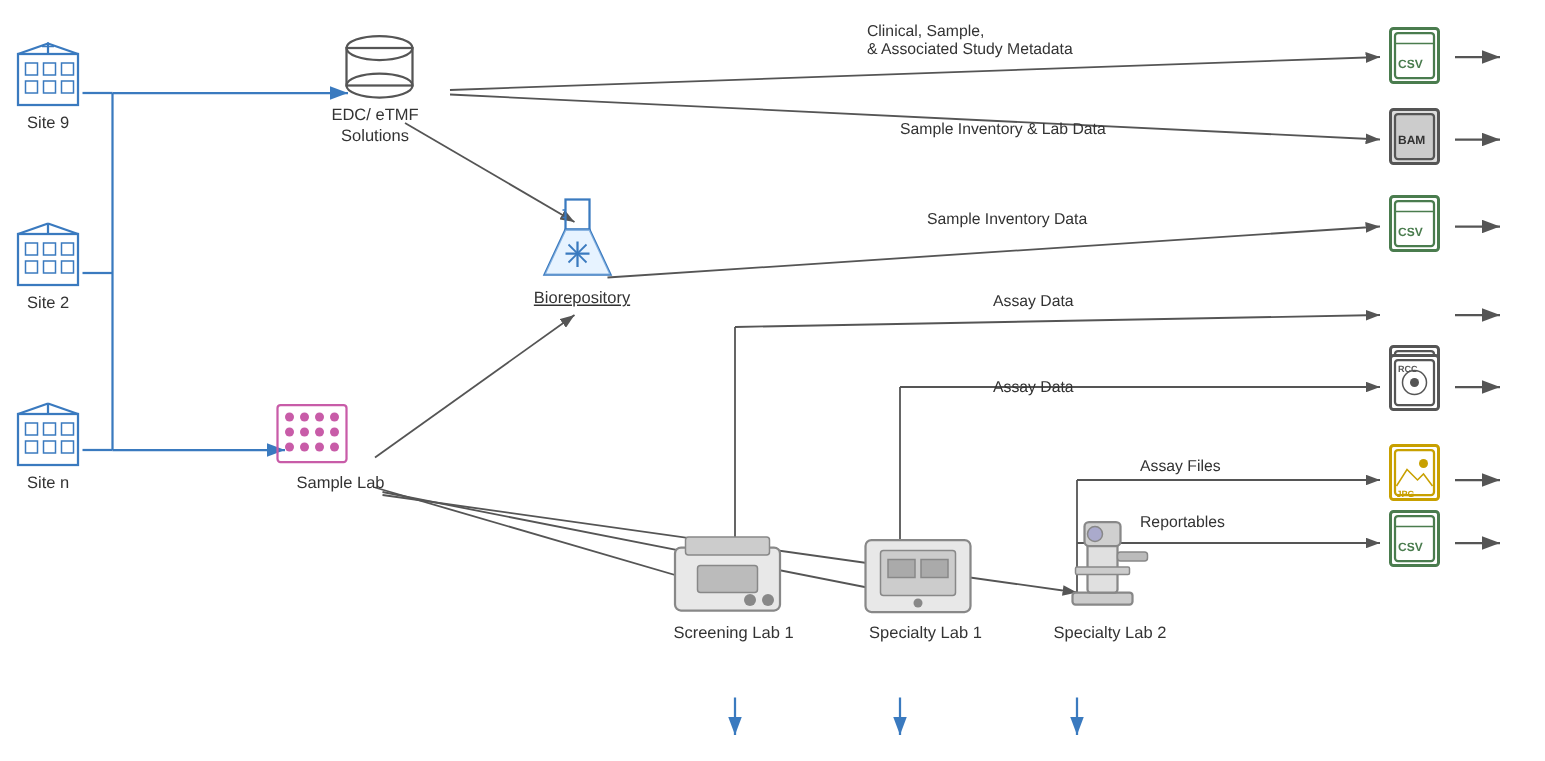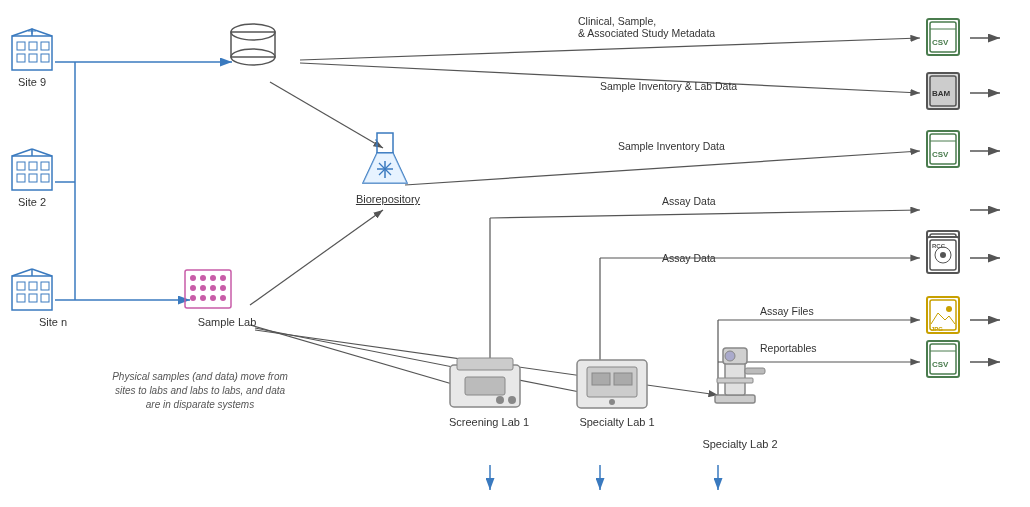--- a/index.html
+++ b/index.html
@@ -177,29 +177,30 @@
       <rect x="19" y="14" width="8" height="8" fill="none" stroke="#3a7abf" stroke-width="1"></rect>
       <rect x="31" y="14" width="8" height="8" fill="none" stroke="#3a7abf" stroke-width="1"></rect>
       <rect x="7" y="26" width="8" height="8" fill="none" stroke="#3a7abf" stroke-width="1"></rect>
       <rect x="19" y="26" width="8" height="8" fill="none" stroke="#3a7abf" stroke-width="1"></rect>
       <rect x="31" y="26" width="8" height="8" fill="none" stroke="#3a7abf" stroke-width="1"></rect>
       <line x1="2" y1="8" x2="22" y2="1" stroke="#3a7abf" stroke-width="1.5"></line>
       <line x1="42" y1="8" x2="22" y2="1" stroke="#3a7abf" stroke-width="1.5"></line>
       <line x1="22" y1="1" x2="22" y2="8" stroke="#3a7abf" stroke-width="1.5"></line>
     </svg>
   </div>
-  <div class="label" style="left:18px; top:315px;margin-left:21px;">Site n</div>
+  <div class="label" style="left:18px; top:315px;">Site n</div>
 
   <div style="position:absolute; left:228px; top:22px;">
     <svg width="50" height="45">
       <ellipse cx="25" cy="10" rx="22" ry="8" fill="none" stroke="#555" stroke-width="1.5"></ellipse>
       <rect x="3" y="10" width="44" height="25" fill="none" stroke="#555" stroke-width="1.5"></rect>
       <ellipse cx="25" cy="35" rx="22" ry="8" fill="none" stroke="#555" stroke-width="1.5"></ellipse>
     </svg>
   </div>
+  <div class="label" style="left:200px; top:70px; width:100px;">EDC/ eTMF Solutions</div>
 
   <div style="position:absolute; left:355px; top:128px;">
     <svg width="60" height="60">
 
       <rect x="22" y="5" width="16" height="20" fill="none" stroke="#3a7abf" stroke-width="1.5"></rect>
       <path d="M 22 25 L 8 55 L 52 55 L 38 25 Z" fill="none" stroke="#3a7abf" stroke-width="1.5"></path>
       <path d="M 22 25 L 8 55 L 52 55 L 38 25 Z" fill="#d0e8ff" opacity="0.5"></path>
 
       <line x1="30" y1="33" x2="30" y2="50" stroke="#3a7abf" stroke-width="1.5"></line>
       <line x1="22" y1="41" x2="38" y2="41" stroke="#3a7abf" stroke-width="1.5"></line>
@@ -226,21 +227,20 @@
       <circle cx="40" cy="20" r="3" fill="#c85ca8"></circle>
       <circle cx="10" cy="30" r="3" fill="#c85ca8"></circle>
       <circle cx="20" cy="30" r="3" fill="#c85ca8"></circle>
       <circle cx="30" cy="30" r="3" fill="#c85ca8"></circle>
       <circle cx="40" cy="30" r="3" fill="#c85ca8"></circle>
     </svg>
   </div>
   <div class="label" style="left:192px; top:315px; width:70px;">Sample Lab</div>
 
 
-  <div class="italic-label" style="left:100px; top:370px; width:200px;">Physical samples (and data) move from<br>sites to labs and labs to labs, and data<br>are in disparate systems</div>
 
   <div style="position:absolute; left:445px; top:355px;">
     <svg width="80" height="55">
       <rect x="5" y="10" width="70" height="42" rx="4" fill="#e8e8e8" stroke="#888" stroke-width="1.5"></rect>
       <rect x="12" y="3" width="56" height="12" rx="2" fill="#ccc" stroke="#888" stroke-width="1"></rect>
       <rect x="20" y="22" width="40" height="18" rx="2" fill="#bbb" stroke="#888" stroke-width="1"></rect>
       <circle cx="55" cy="45" r="4" fill="#888"></circle>
       <circle cx="67" cy="45" r="4" fill="#888"></circle>
     </svg>
   </div>
@@ -266,21 +266,21 @@
 
       <rect x="28" y="8" width="24" height="16" rx="3" fill="#d0d0d0" stroke="#888" stroke-width="1.5"></rect>
 
       <rect x="50" y="28" width="20" height="6" rx="2" fill="#bbb" stroke="#888" stroke-width="1"></rect>
 
       <circle cx="35" cy="16" r="5" fill="#aac" stroke="#888" stroke-width="1"></circle>
 
       <rect x="22" y="38" width="36" height="5" rx="1" fill="#ccc" stroke="#888" stroke-width="1"></rect>
     </svg>
   </div>
-  <div class="label" style="left:695px; top:437px; width:90px;">Specialty Lab 2</div>
+  <div class="label" style="left:695px; top:415px; width:90px;">Specialty Lab 2</div>
 
   <div class="data-flow-label" style="left:578px; top:15px;">Clinical, Sample,<br>&amp; Associated Study Metadata</div>
   <div class="data-flow-label" style="left:600px; top:80px;">Sample Inventory &amp; Lab Data</div>
   <div class="data-flow-label" style="left:618px; top:140px;">Sample Inventory Data</div>
   <div class="data-flow-label" style="left:662px; top:195px;">Assay Data</div>
   <div class="data-flow-label" style="left:662px; top:252px;">Assay Data</div>
   <div class="data-flow-label" style="left:760px; top:305px;">Assay Files</div>
   <div class="data-flow-label" style="left:760px; top:342px;">Reportables</div>
 
   <div class="file-badge csv" style="left:926px; top:18px;">

